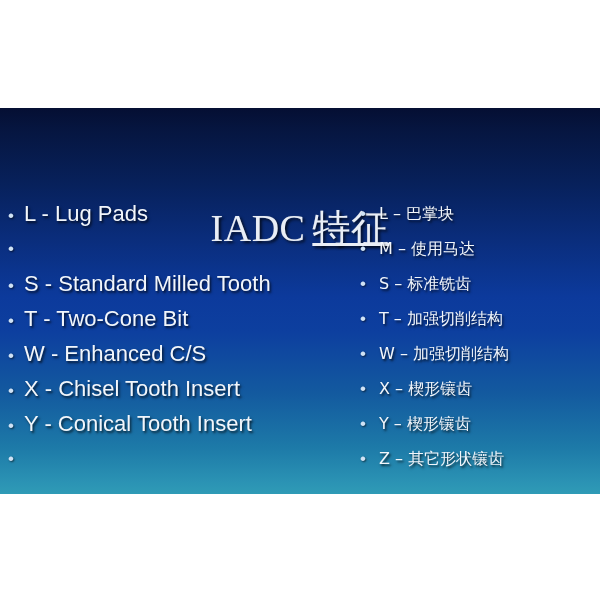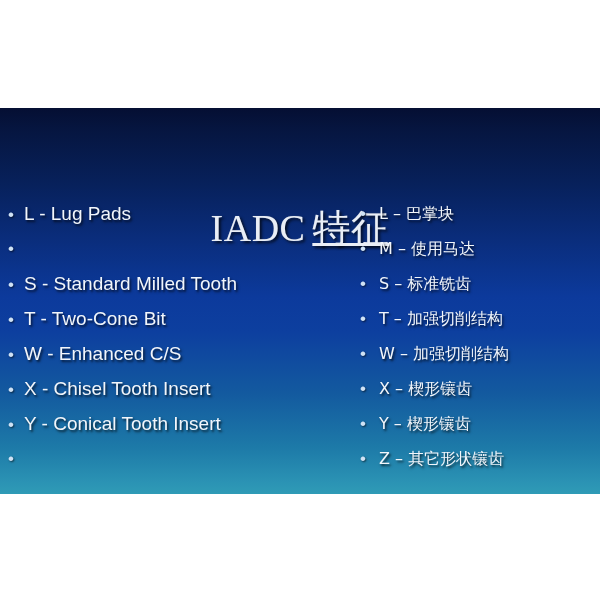--- a/index.html
+++ b/index.html
@@ -89,21 +89,21 @@
   }
 
   .bullet-text {
     flex: 0 0 auto;
     color: #f2f6fb;
     text-shadow: 1.5px 1.5px 2.5px rgba(0,0,0,0.7);
   }
 
   #column-left .bullet-text {
     font-family: "Liberation Sans", sans-serif;
-    font-size: 19px;
+    font-size: 22px;
     line-height: 35px;
     text-align: center;
   }
   #column-right .bullet-marker { width: 19px; }
   #column-right .bullet-text {
     font-family: "DejaVu Sans", "Liberation Sans", sans-serif;
     font-size: 16px;
     line-height: 35px;
   }
 </style>

